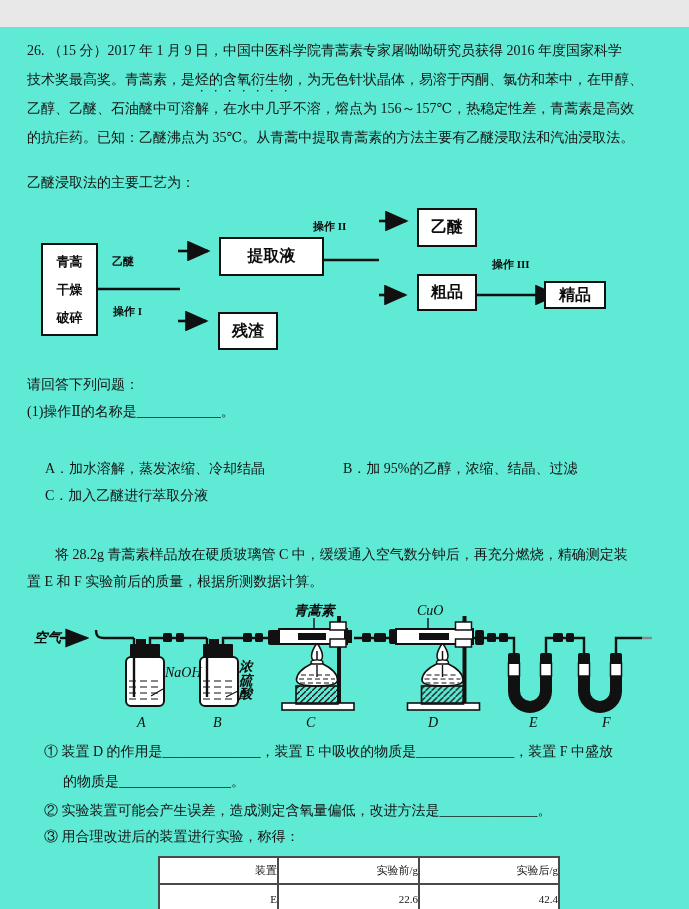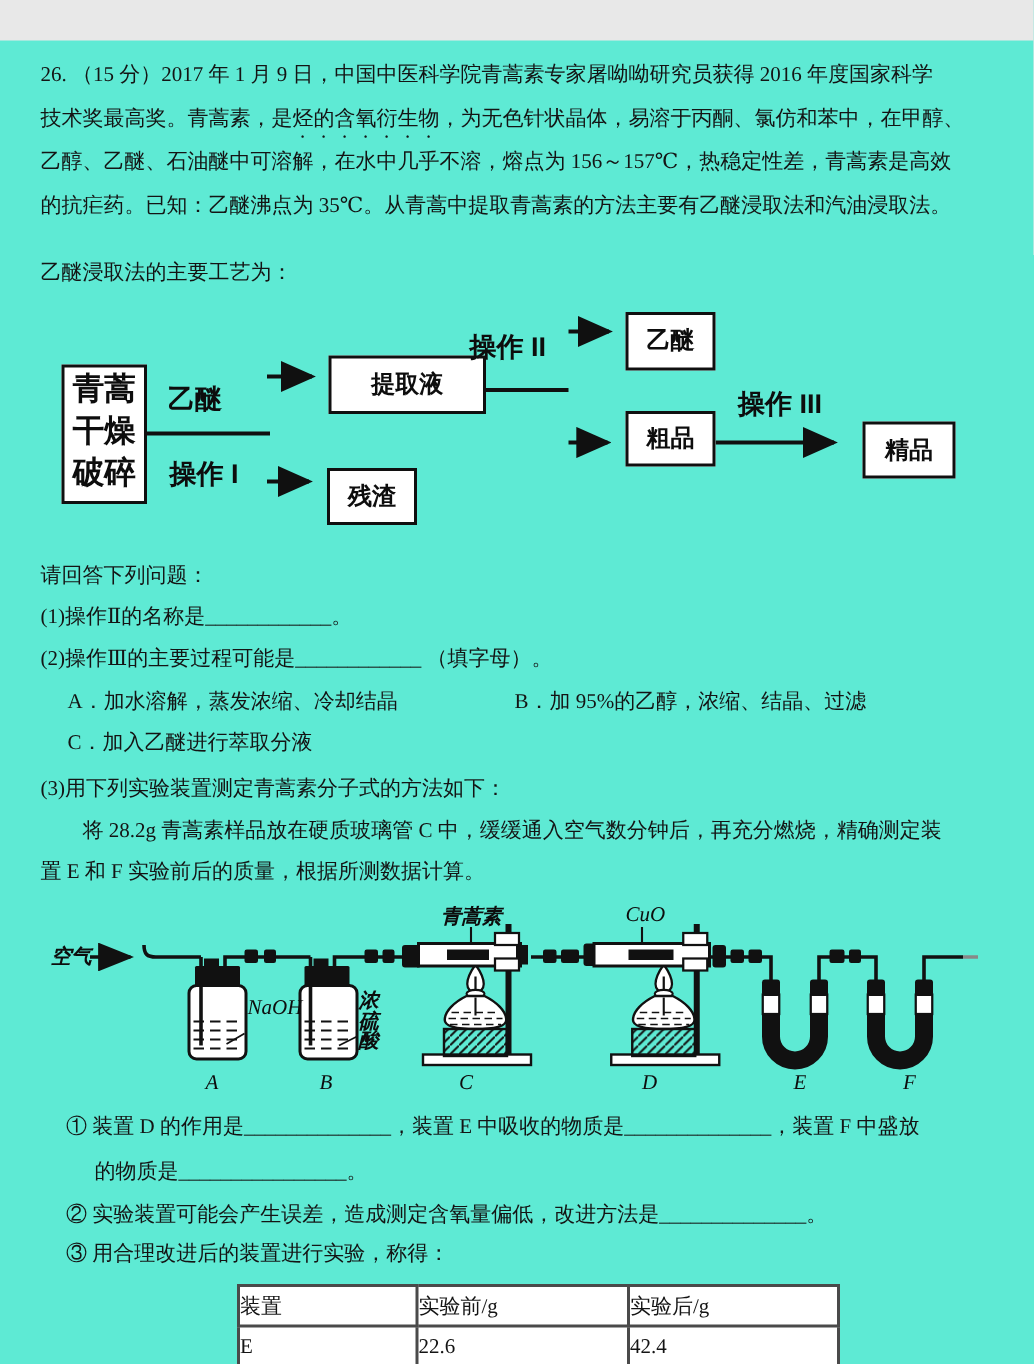--- a/index.html
+++ b/index.html
@@ -8,33 +8,33 @@
   .t{position:absolute;white-space:nowrap;font-size:14px;line-height:17px;}
   .emph{text-emphasis:filled dot;text-emphasis-position:under right;
         -webkit-text-emphasis:filled dot;-webkit-text-emphasis-position:under;}
   
   .fc{position:absolute;left:0;top:165px;width:689px;height:172px;}
   .fc svg{position:absolute;left:0;top:0;}
   .fc-box{position:absolute;border:2.2px solid #101010;background:#fff;
           display:flex;align-items:center;justify-content:center;text-align:center;
           font-family:"Liberation Sans","DejaVu Sans",sans-serif;font-weight:700;
           font-size:16px;color:#0d0d0d;box-sizing:border-box;}
-  .fc-label{position:absolute;font-family:Liberation Sans, sans-serif;
-            font-weight:700;font-size:18px;white-space:nowrap;color:#0d0d0d;}
-  .pre{white-space:pre-line;line-height:28px;font-size:21px;font-family:Liberation Mono, monospace;}
+  .fc-label{position:absolute;font-family:Liberation Serif, serif;
+            font-weight:700;font-size:11px;white-space:nowrap;color:#0d0d0d;}
+  .pre{white-space:pre-line;line-height:28px;font-size:13px;}
   
   .app{position:absolute;left:30px;top:574px;width:640px;height:135px;}
   .app svg{position:absolute;left:0;top:0;}
   .app-label{position:absolute;white-space:nowrap;font-size:14px;line-height:15px;color:#0d0d0d;font-style:italic;}
   .cjk-b{font-family:"Liberation Sans","DejaVu Sans",sans-serif;font-weight:700;font-size:13.5px;}
   .vert{width:15px;white-space:normal;word-break:break-all;line-height:13.5px;}
   
   table.m{position:absolute;left:158px;top:829px;border-collapse:collapse;table-layout:fixed;background:#fff;}
-  table.m td{border:2px solid #4a4a4a;text-align:left;vertical-align:middle;
-             font-size:14px;padding:0;}
+  table.m td{border:2px solid #4a4a4a;text-align:right;vertical-align:middle;
+             font-size:11px;padding:0;}
   .pageno{position:absolute;left:330px;top:899px;font-size:13px;color:#2a2a3a;}
 </style>
 </head>
 <body>
 
 <div class="page">
 
   <div class="t" style="left:27px;top:15px">26. （15 分）2017 年 1 月 9 日，中国中医科学院青蒿素专家屠呦呦研究员获得 2016 年度国家科学</div>
   <div class="t" style="left:27px;top:44px"><span>技术奖最高奖。青蒿素，是</span><span class="emph">烃的含氧衍生物</span><span>，为无色针状晶体，易溶于丙酮、氯仿和苯中，在甲醇、</span></div>
   <div class="t" style="left:27px;top:73px">乙醇、乙醚、石油醚中可溶解，在水中几乎不溶，熔点为 156～157℃，热稳定性差，青蒿素是高效</div>
@@ -58,34 +58,32 @@
         <line x1="477" y1="103" x2="556" y2="103" marker-end="url(#ah)"></line>
       </g>
     </svg>
     <div class="fc-box pre" style="left:41px;top:51px;width:57px;height:93px">青蒿
 干燥
 破碎</div>
     <div class="fc-box" style="left:219px;top:45px;width:105px;height:39px">提取液</div>
     <div class="fc-box" style="left:218px;top:120px;width:60px;height:38px">残渣</div>
     <div class="fc-box" style="left:417px;top:16px;width:60px;height:39px">乙醚</div>
     <div class="fc-box" style="left:417px;top:82px;width:60px;height:37px">粗品</div>
-    <div class="fc-box" style="left:575px;top:89px;width:62px;height:38px">精品</div>
+    <div class="fc-box" style="left:544px;top:89px;width:62px;height:28px">精品</div>
     <div class="fc-label" style="left:112px;top:62px">乙醚</div>
     <div class="fc-label" style="left:113px;top:112px">操作 I</div>
     <div class="fc-label" style="left:313px;top:27px">操作 II</div>
     <div class="fc-label" style="left:492px;top:65px">操作 III</div>
   </div>
 
   <div class="t" style="left:27px;top:349px">请回答下列问题：</div>
   <div class="t" style="left:27px;top:376px">(1)操作Ⅱ的名称是____________。</div>
-  <div class="t" style="left:27px;top:404px">(2)操作Ⅲ的主要过程可能是____________ （填字母）。</div>
   <div class="t" style="left:45px;top:433px">A．加水溶解，蒸发浓缩、冷却结晶</div>
   <div class="t" style="left:343px;top:433px">B．加 95%的乙醇，浓缩、结晶、过滤</div>
   <div class="t" style="left:45px;top:460px">C．加入乙醚进行萃取分液</div>
-  <div class="t" style="left:27px;top:491px">(3)用下列实验装置测定青蒿素分子式的方法如下：</div>
   <div class="t" style="left:55px;top:519px">将 28.2g 青蒿素样品放在硬质玻璃管 C 中，缓缓通入空气数分钟后，再充分燃烧，精确测定装</div>
   <div class="t" style="left:27px;top:546px">置 E 和 F 实验前后的质量，根据所测数据计算。</div>
 
   <div class="app">
     <svg width="640" height="135" viewBox="0 0 640 135">
       <defs>
         <marker id="ah2" markerWidth="10" markerHeight="8" refX="9" refY="4" orient="auto">
           <path d="M0,0 L10,4 L0,8 Z" fill="#111"></path>
         </marker>
         <pattern id="hatch" patternUnits="userSpaceOnUse" width="6" height="6">

